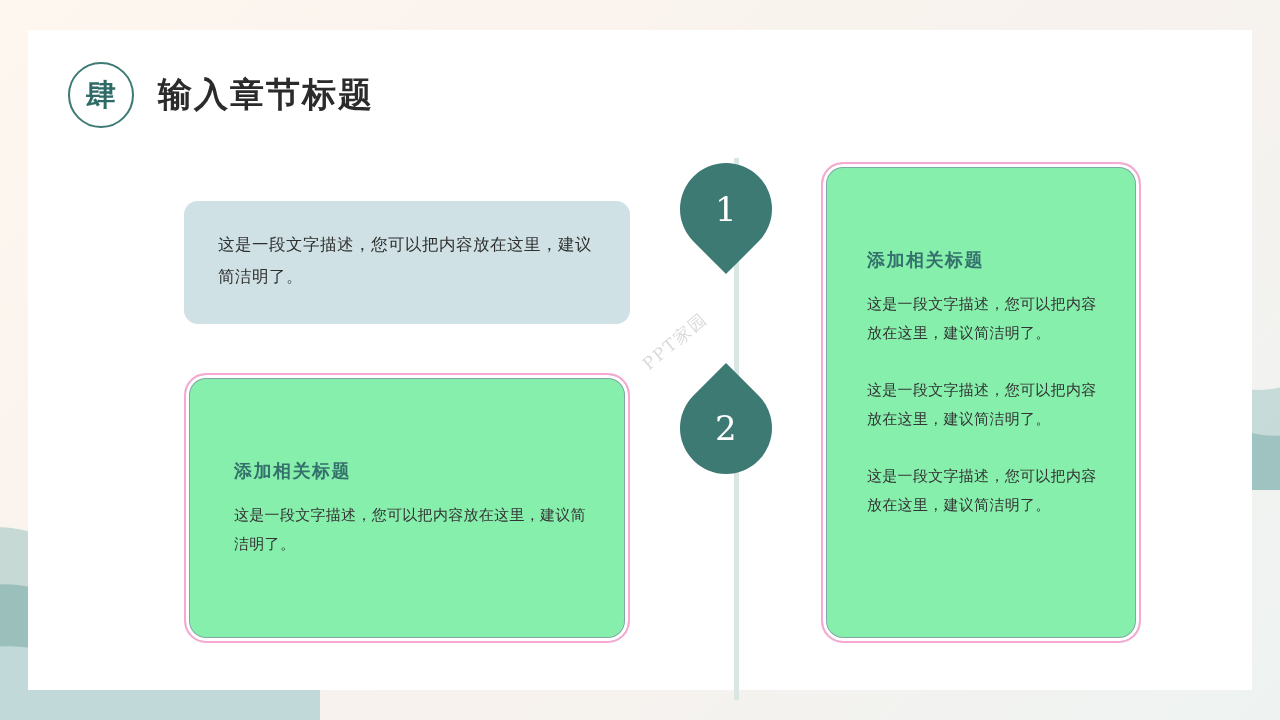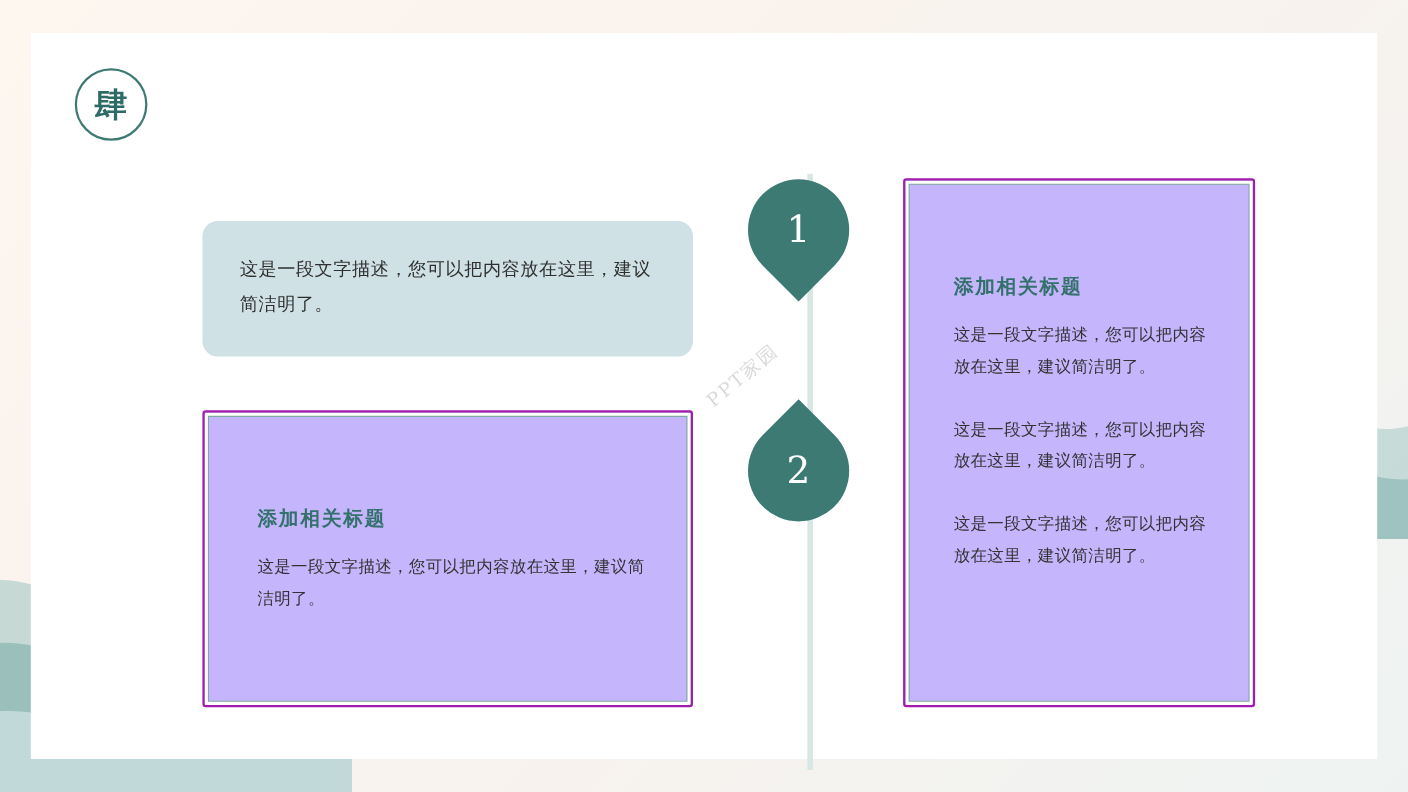--- a/index.html
+++ b/index.html
@@ -132,23 +132,23 @@
     line-height: 32px;
     color: #2f2f2f;
     font-family: "DejaVu Serif", serif;
     letter-spacing: 0.5px;
   }
 
   
   .outline-box {
     position: absolute;
     box-sizing: border-box;
-    background: #c4b5fd;
-    border: 2px solid #a21caf;
-    border-radius: 3px;
+    background: #86efac;
+    border: 2px solid #f9a8d4;
+    border-radius: 22px;
     box-shadow: inset 0 0 0 3px #ffffff, inset 0 0 0 4px #7fa9a5;
   }
   .box-left {
     left: 156px;
     top: 343px;
     width: 446px;
     height: 270px;
     padding: 84px 40px 0 48px;
   }
   .box-right {
@@ -207,20 +207,21 @@
     <path d="M20,60 C60,30 100,80 160,50 L160,160 L20,160 Z" fill="#9cc3c0" opacity="0.5"></path>
     <path d="M40,105 C80,80 120,120 160,100 L160,160 L40,160 Z" fill="#6fa7a4" opacity="0.45"></path>
   </svg>
 
   <div class="card">
 
     <div class="header">
       <div class="chapter-badge">
         <span>肆</span>
       </div>
+      <div class="page-title">输入章节标题</div>
     </div>
 
     <div class="timeline"></div>
 
     <div class="marker marker-1">
       <span class="marker-label">1</span>
     </div>
 
     <div class="marker marker-2">
       <span class="marker-label">2</span>

